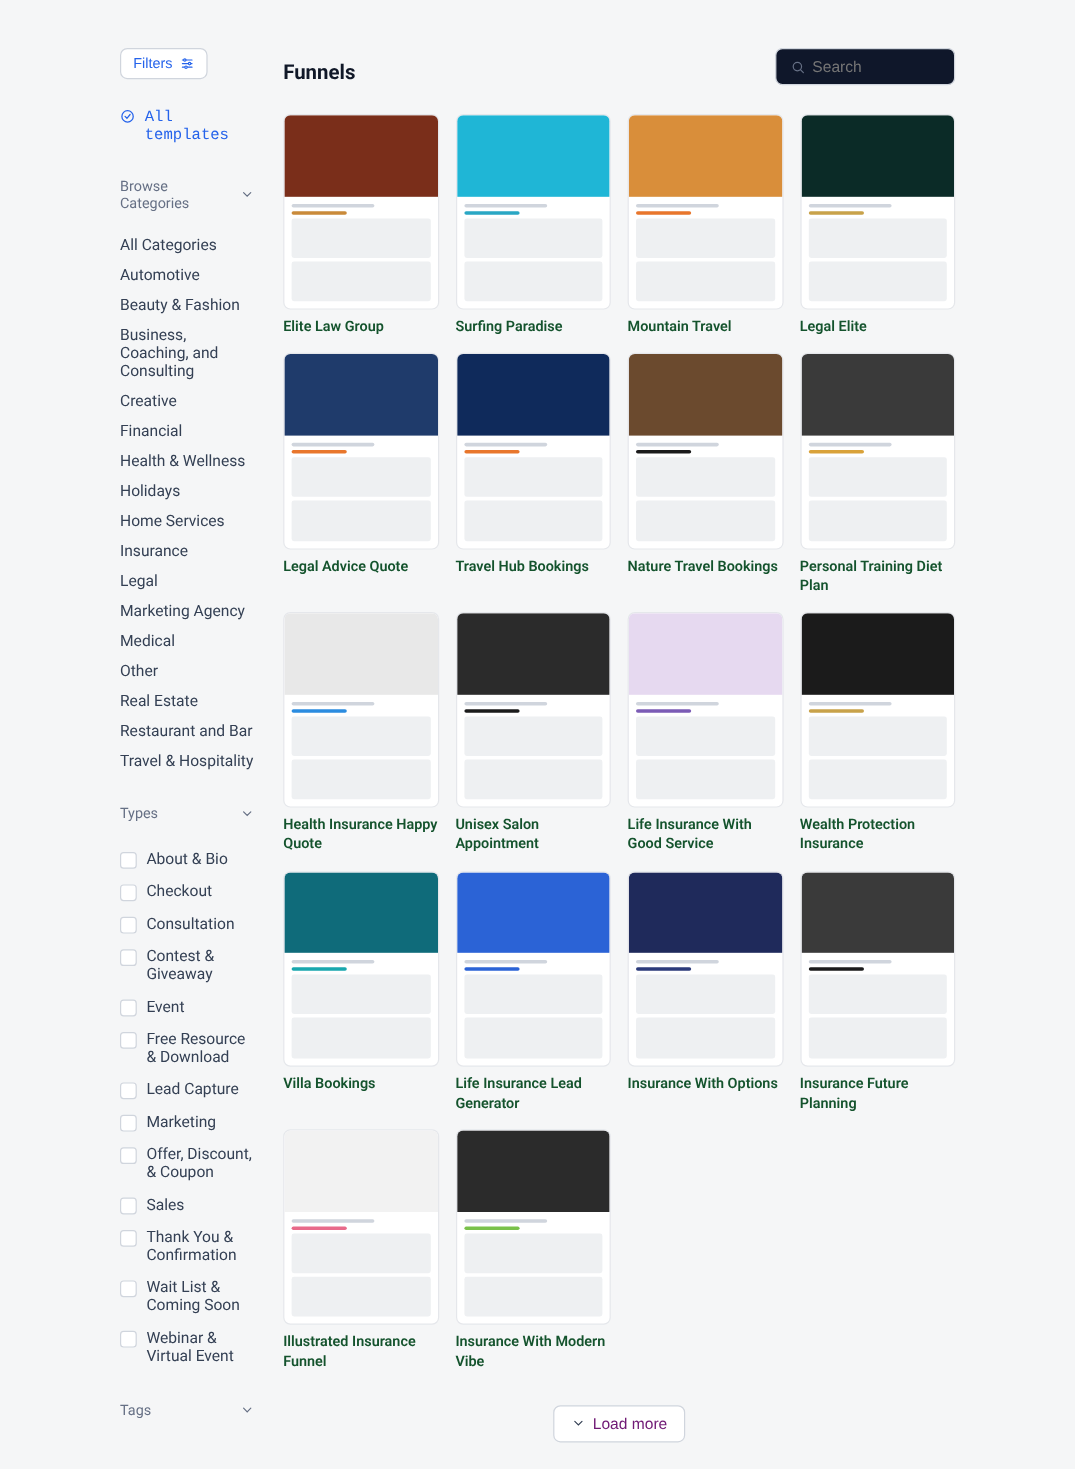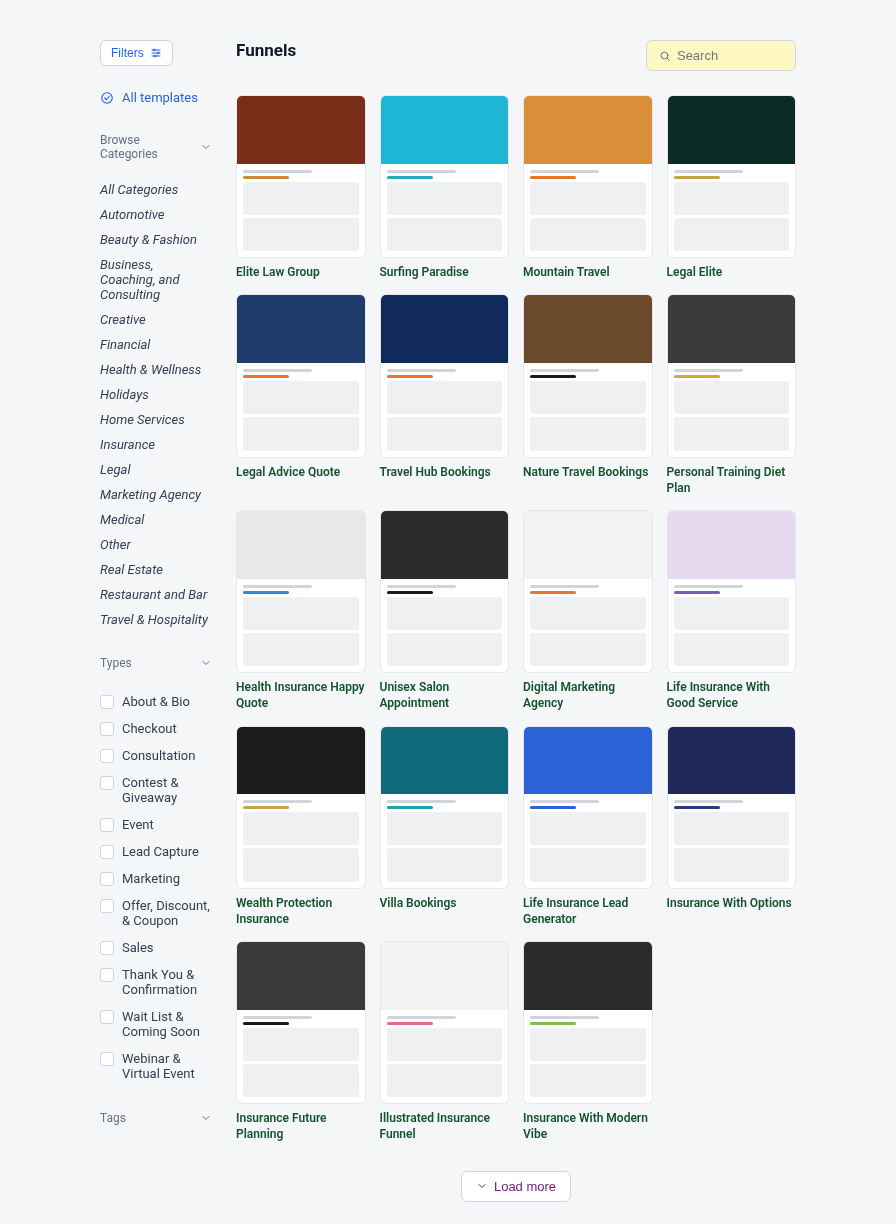--- a/index.html
+++ b/index.html
@@ -29,46 +29,46 @@
   border: 1px solid #d0d5dd;
   border-radius: 6px;
   background: #fff;
   color: #2563eb;
   font-size: 12px;
   cursor: pointer;
 }
 .filters-btn svg { stroke: #2563eb; }
 .all-templates {
   display: flex;
-  align-items: flex-end;
+  align-items: flex-start;
   gap: 8px;
   margin-top: 20px;
   color: #2563eb;
   font-size: 13px;
   cursor: pointer;
   padding: 4px 0;
+  font-family: Liberation Mono, monospace;
 }
 .all-templates .check {
   width: 14px; height: 14px;
 }
 .section-header {
   display: flex;
   align-items: center;
   justify-content: space-between;
   margin-top: 24px;
   padding-bottom: 8px;
   font-size: 12px;
   color: #667085;
   cursor: pointer;
 }
 .section-header svg { stroke: #667085; }
 .cat-list {
   list-style: none;
   margin-top: 8px;
-  font-style: italic;
 }
 .cat-list li {
   padding: 5px 0;
   font-size: 13px;
   color: #344054;
   cursor: pointer;
 }
 .types-list {
   list-style: none;
   margin-top: 10px;
@@ -91,37 +91,37 @@
   margin-top: 1px;
   background: #fff;
 }
 
 .main {
   flex: 1;
   min-width: 0;
 }
 .topbar {
   display: flex;
-  align-items: flex-start;
+  align-items: flex-end;
   justify-content: space-between;
   margin-bottom: 24px;
 }
 .page-title {
   font-size: 17px;
   font-weight: 700;
   color: #101828;
 }
 .search-box {
   display: flex;
   align-items: center;
   gap: 6px;
   padding: 7px 12px;
   border: 1px solid #d0d5dd;
   border-radius: 6px;
-  background: #fef9c3;
+  background: #0f172a;
   width: 150px;
 }
 .search-box input {
   border: none;
   outline: none;
   font-size: 13px;
   width: 100%;
   color: #667085;
   background: transparent;
 }
@@ -266,20 +266,24 @@
         <li>
           <span class="chk"></span>
           <span>Contest &amp; Giveaway</span>
         </li>
         <li>
           <span class="chk"></span>
           <span>Event</span>
         </li>
         <li>
           <span class="chk"></span>
+          <span>Free Resource &amp; Download</span>
+        </li>
+        <li>
+          <span class="chk"></span>
           <span>Lead Capture</span>
         </li>
         <li>
           <span class="chk"></span>
           <span>Marketing</span>
         </li>
         <li>
           <span class="chk"></span>
           <span>Offer, Discount, &amp; Coupon</span>
         </li>
@@ -438,32 +442,20 @@
               <div class="bar" style="width: 60%;"></div>
               <div class="bar" style="width: 40%; background: rgb(27, 27, 27);"></div>
               <div class="blk"></div>
               <div class="blk"></div>
             </div>
           </div>
           <div class="card-title">Unisex Salon Appointment</div>
         </div>
         <div class="card">
           <div class="thumb">
-            <div class="hero" style="background: rgb(242, 242, 242);"></div>
-            <div class="body">
-              <div class="bar" style="width: 60%;"></div>
-              <div class="bar" style="width: 40%; background: rgb(232, 118, 44);"></div>
-              <div class="blk"></div>
-              <div class="blk"></div>
-            </div>
-          </div>
-          <div class="card-title">Digital Marketing Agency</div>
-        </div>
-        <div class="card">
-          <div class="thumb">
             <div class="hero" style="background: rgb(230, 217, 240);"></div>
             <div class="body">
               <div class="bar" style="width: 60%;"></div>
               <div class="bar" style="width: 40%; background: rgb(123, 91, 181);"></div>
               <div class="blk"></div>
               <div class="blk"></div>
             </div>
           </div>
           <div class="card-title">Life Insurance With Good Service</div>
         </div>

